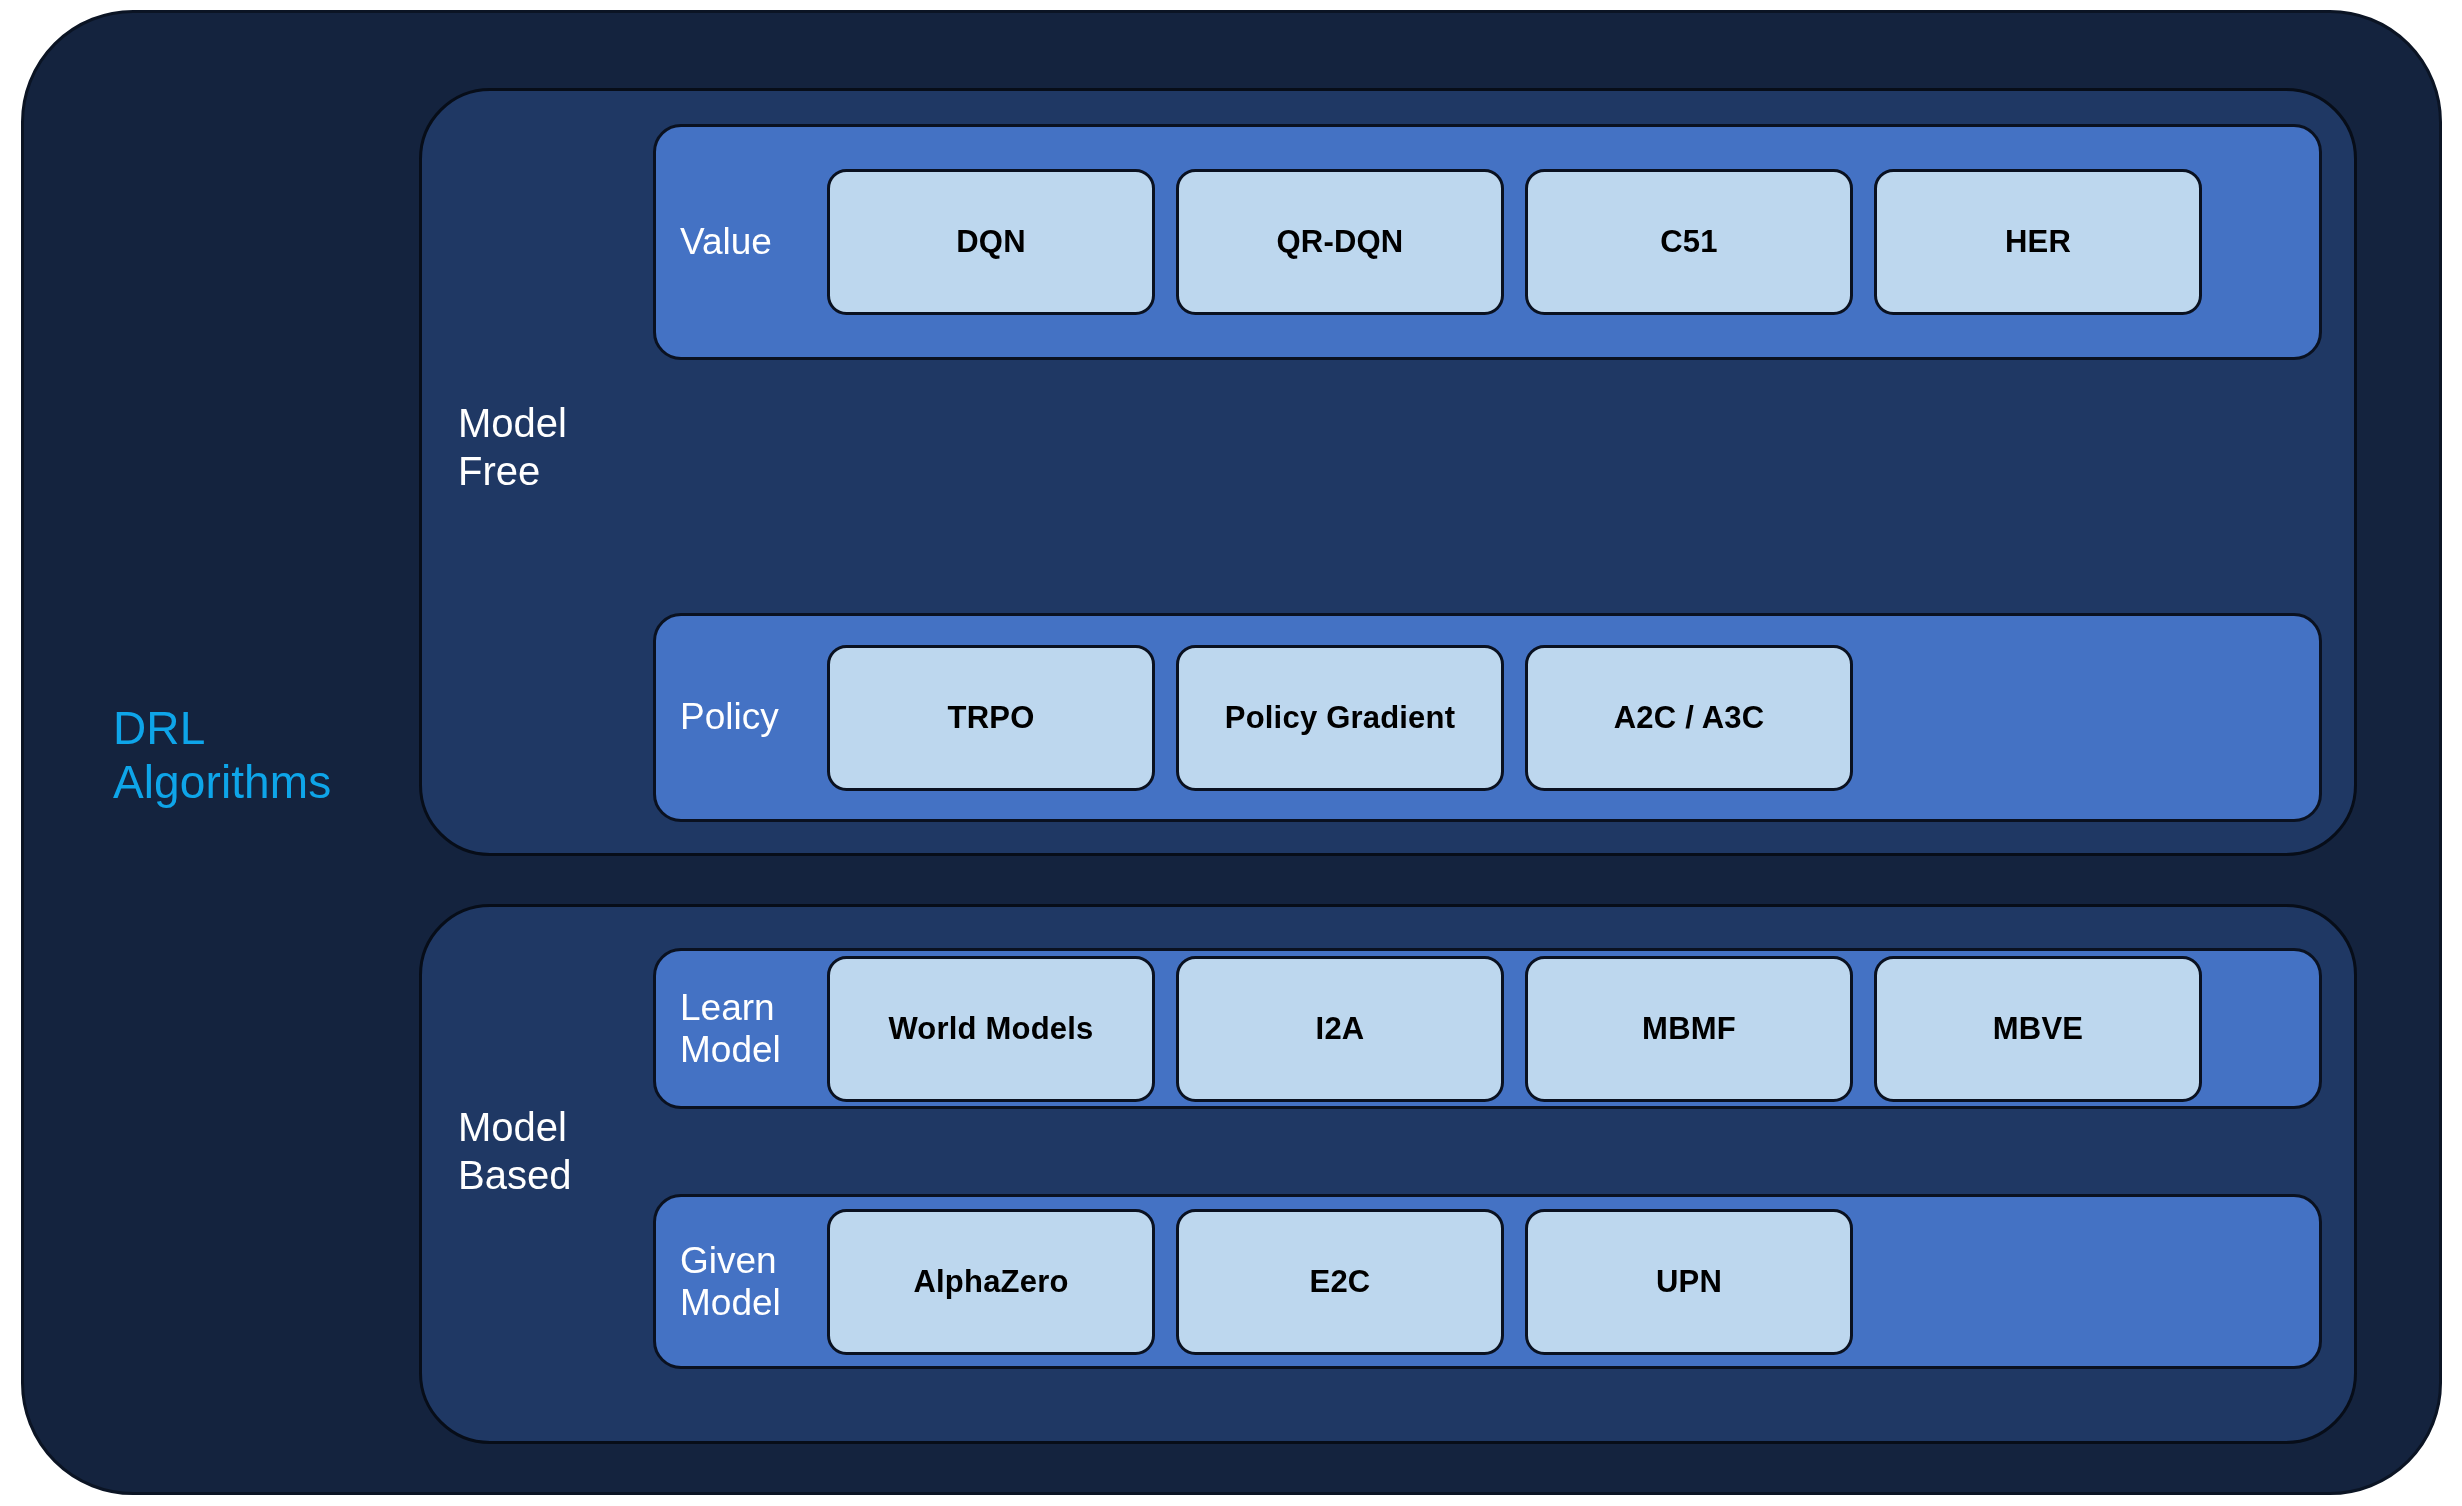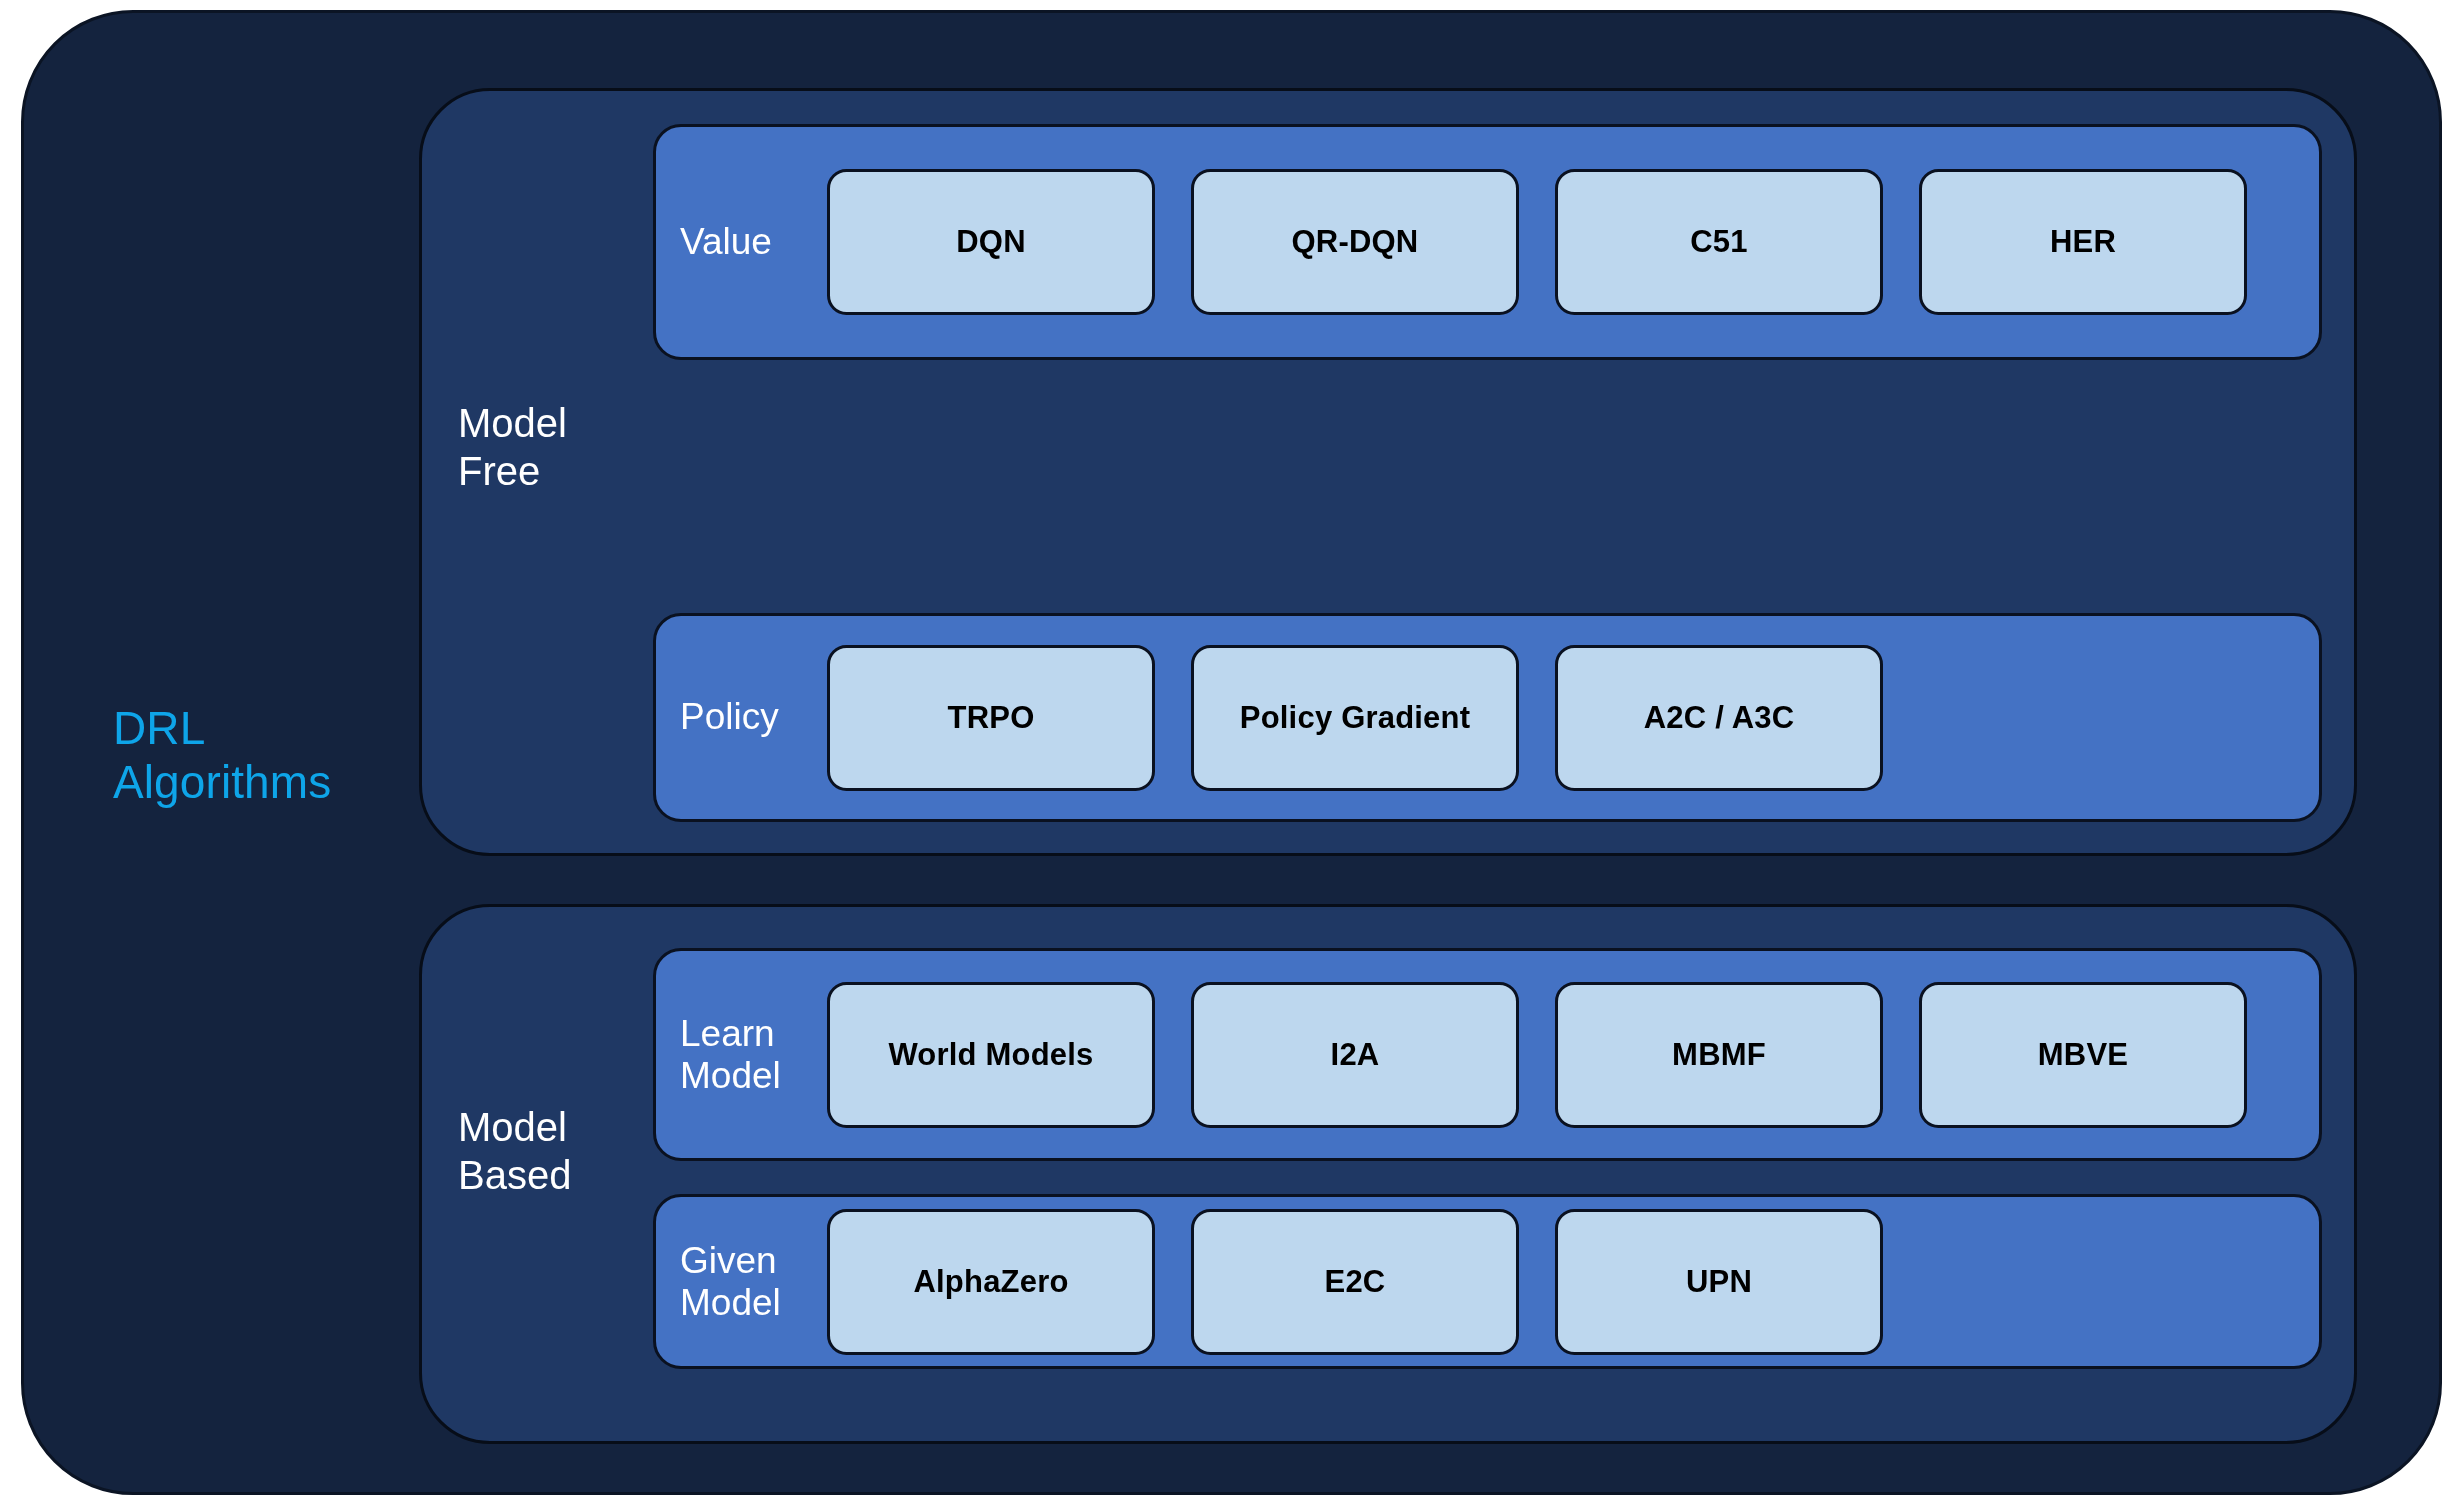--- a/index.html
+++ b/index.html
@@ -111,21 +111,21 @@
     font-weight: 400;
     text-align: left;
     padding-left: 24px;
     white-space: pre-line;
   }
 
   .chips {
     display: flex;
     flex: 1 1 auto;
     align-items: center;
-    gap: 36px;
+    gap: 21px;
   }
 
   .chip {
     flex: 0 0 328px;
     height: 146px;
     background: #BDD7EE;
     border: 3.7px solid #0a1120;
     border-radius: 19.4px;
     display: flex;
     align-items: center;
@@ -142,21 +142,21 @@
     background: transparent;
     border: none;
   }
 
   
   #row-value   { top:  33px; height: 236px; }
   #row-hybrid  { top: 267px; height: 183px; }
   #row-policy  { top: 522px; height: 209px; }
 
   
-  #row-learn-model { top:  41px; height: 213px; }
+  #row-learn-model { top:  41px; height: 161px; }
   #row-given-model { top: 287px; height: 175px; }
 
   
   .cat-label.two-line { line-height: 1.14; }
 </style>
 </head>
 <body>
 
 <div id="diagram-root">
 

